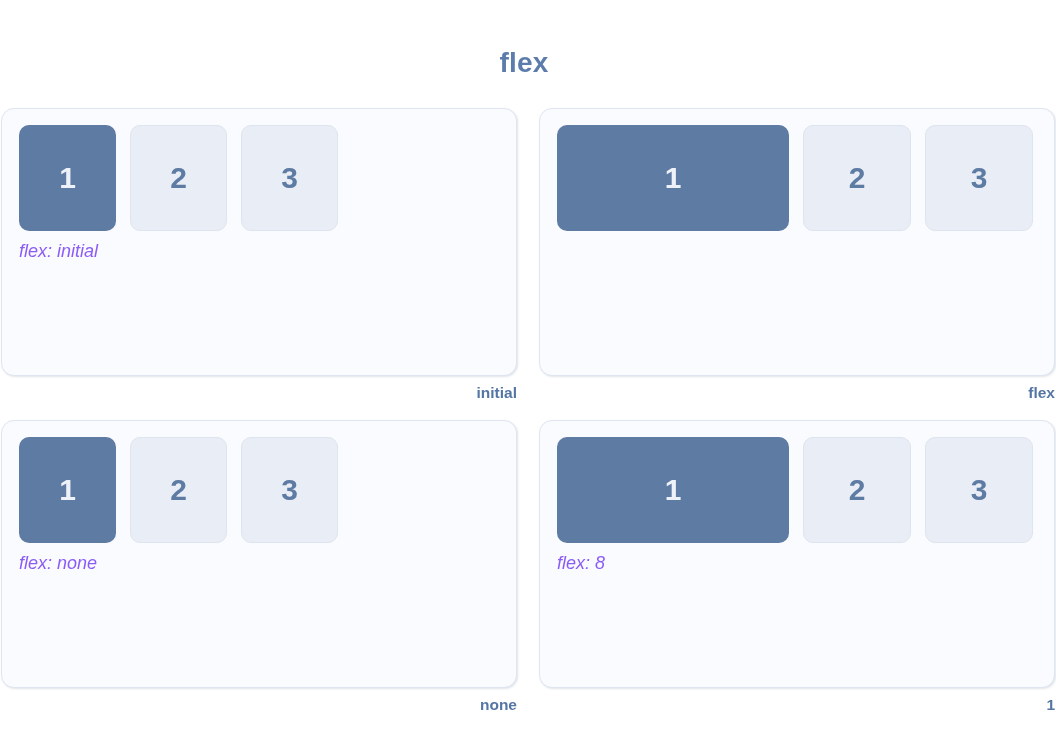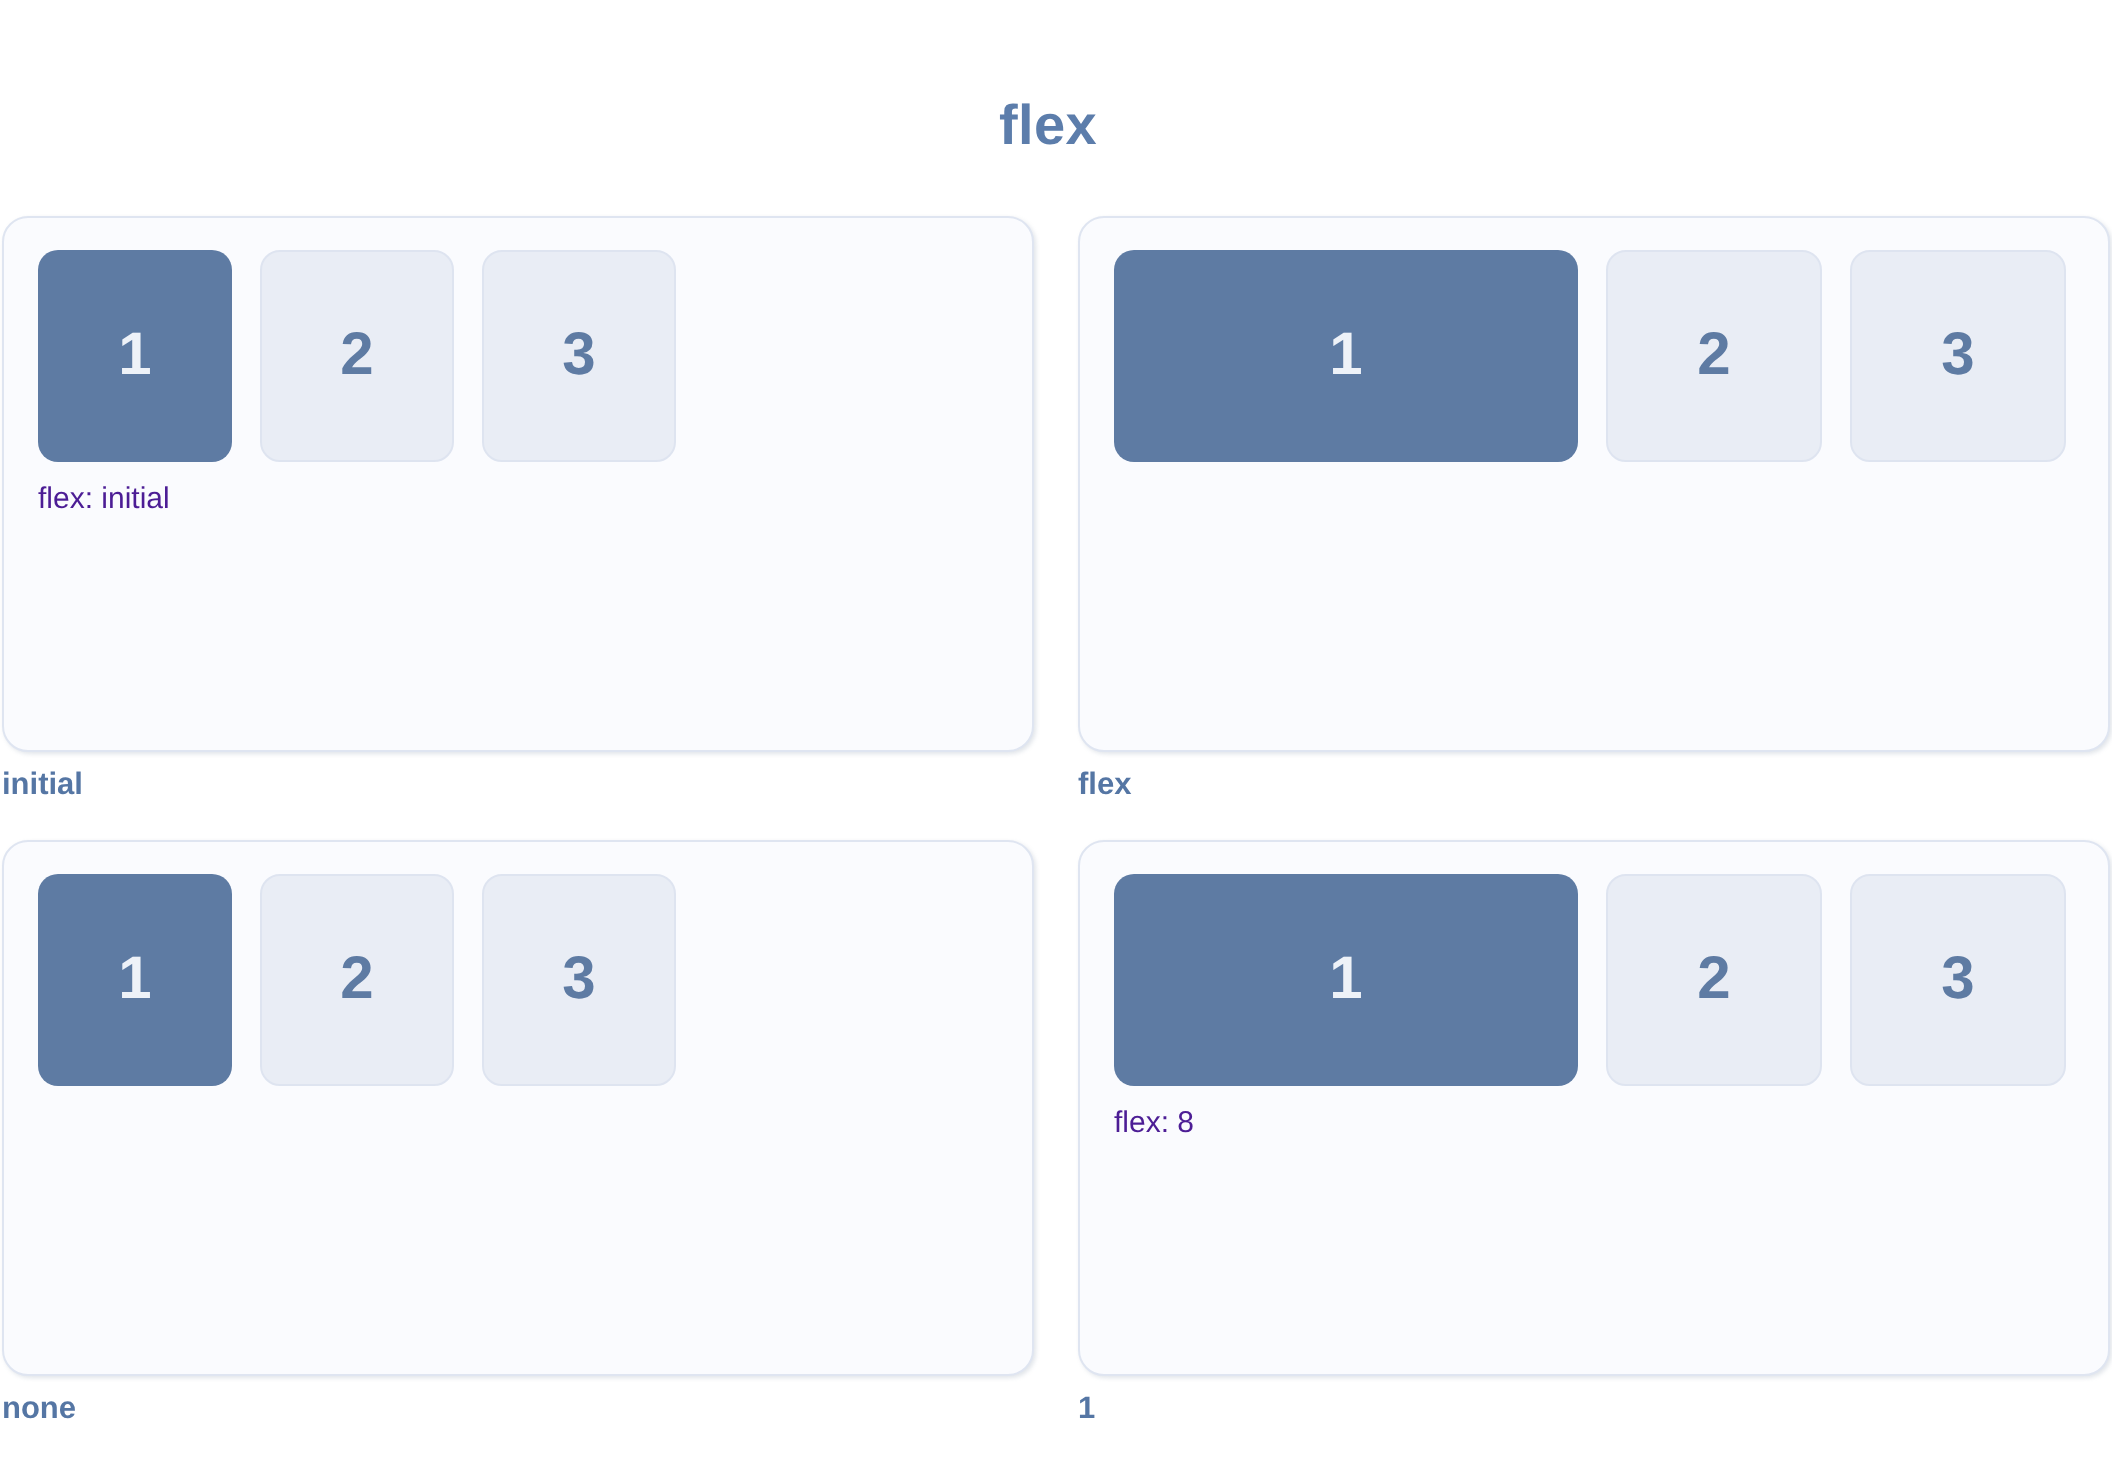--- a/index.html
+++ b/index.html
@@ -63,30 +63,32 @@
     color: #5e7ba3;
   }
   
   .panel-initial .box, .panel-none .box { width: 97px; }
   .panel-auto .box-1, .panel-one .box-1 { width: 232px; }
   .panel-auto .box-2, .panel-auto .box-3,
   .panel-one  .box-2, .panel-one  .box-3 { width: 108px; }
 
   .flex-label {
     margin-top: 10px;
-    font-size: 15px;
+    font-size: 18px;
     font-weight: 500;
-    color: #4c1d95;
+    color: #8b5cf6;
+    font-style: italic;
   }
   .caption {
     margin-top: 8px;
     margin-bottom: 18px;
     font-size: 15.5px;
     font-weight: 700;
     color: #5576a4;
+    text-align: right;
   }
 </style>
 </head>
 <body>
 
 <div class="page">
 
   <h1 class="title">flex</h1>
 
   <div class="grid">
@@ -114,20 +116,21 @@
       <div class="caption">flex</div>
     </div>
 
     <div class="cell">
       <div class="panel panel-none">
         <div class="flex-row">
           <div class="box box-1 primary">1</div>
           <div class="box box-2 plain">2</div>
           <div class="box box-3 plain">3</div>
         </div>
+        <div class="flex-label">flex: none</div>
       </div>
       <div class="caption">none</div>
     </div>
 
     <div class="cell">
       <div class="panel panel-one">
         <div class="flex-row">
           <div class="box box-1 primary">1</div>
           <div class="box box-2 plain">2</div>
           <div class="box box-3 plain">3</div>

